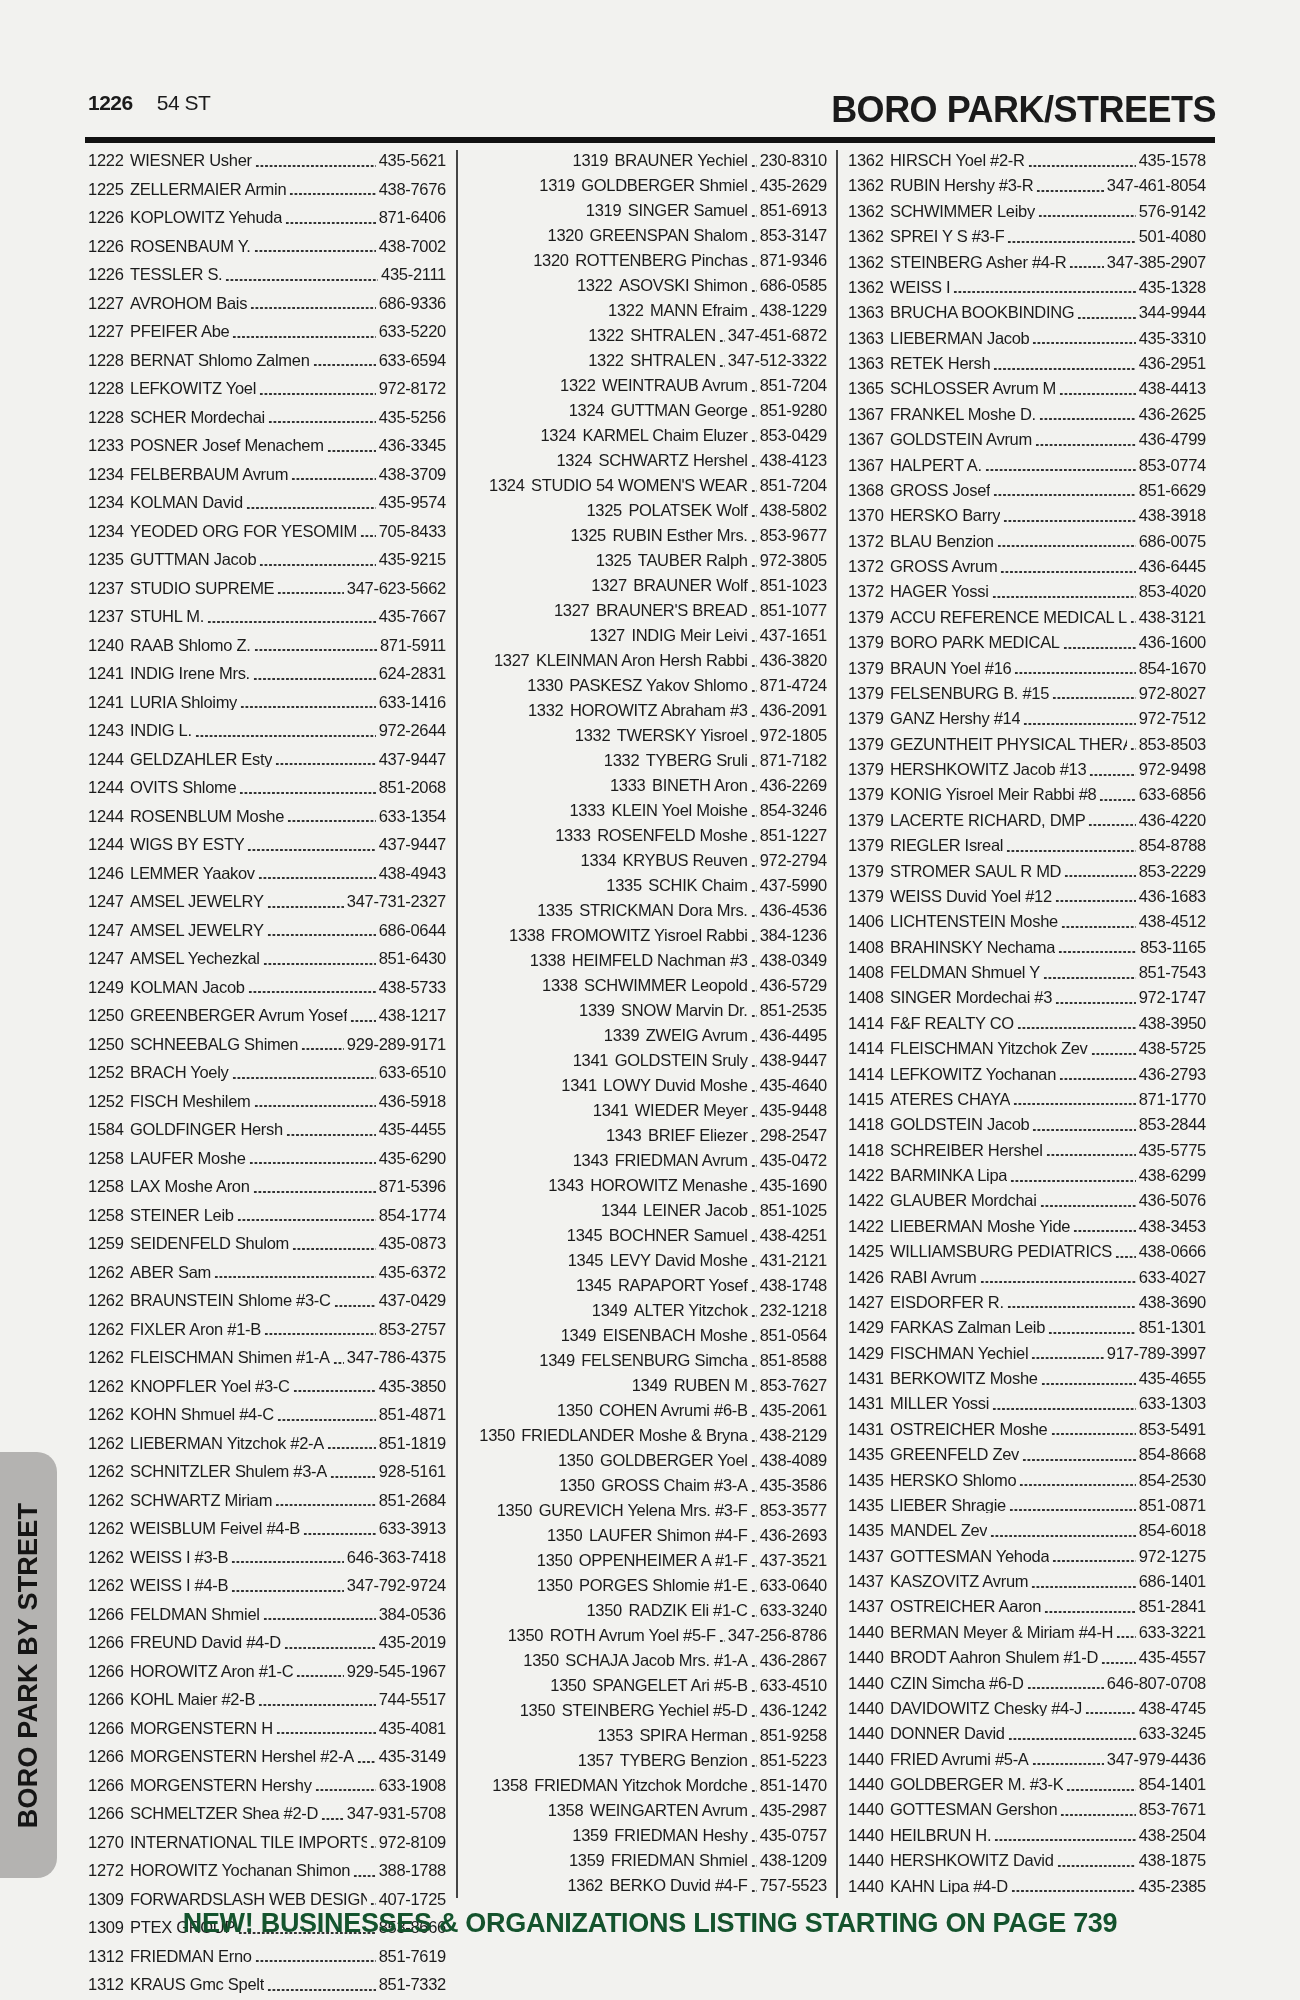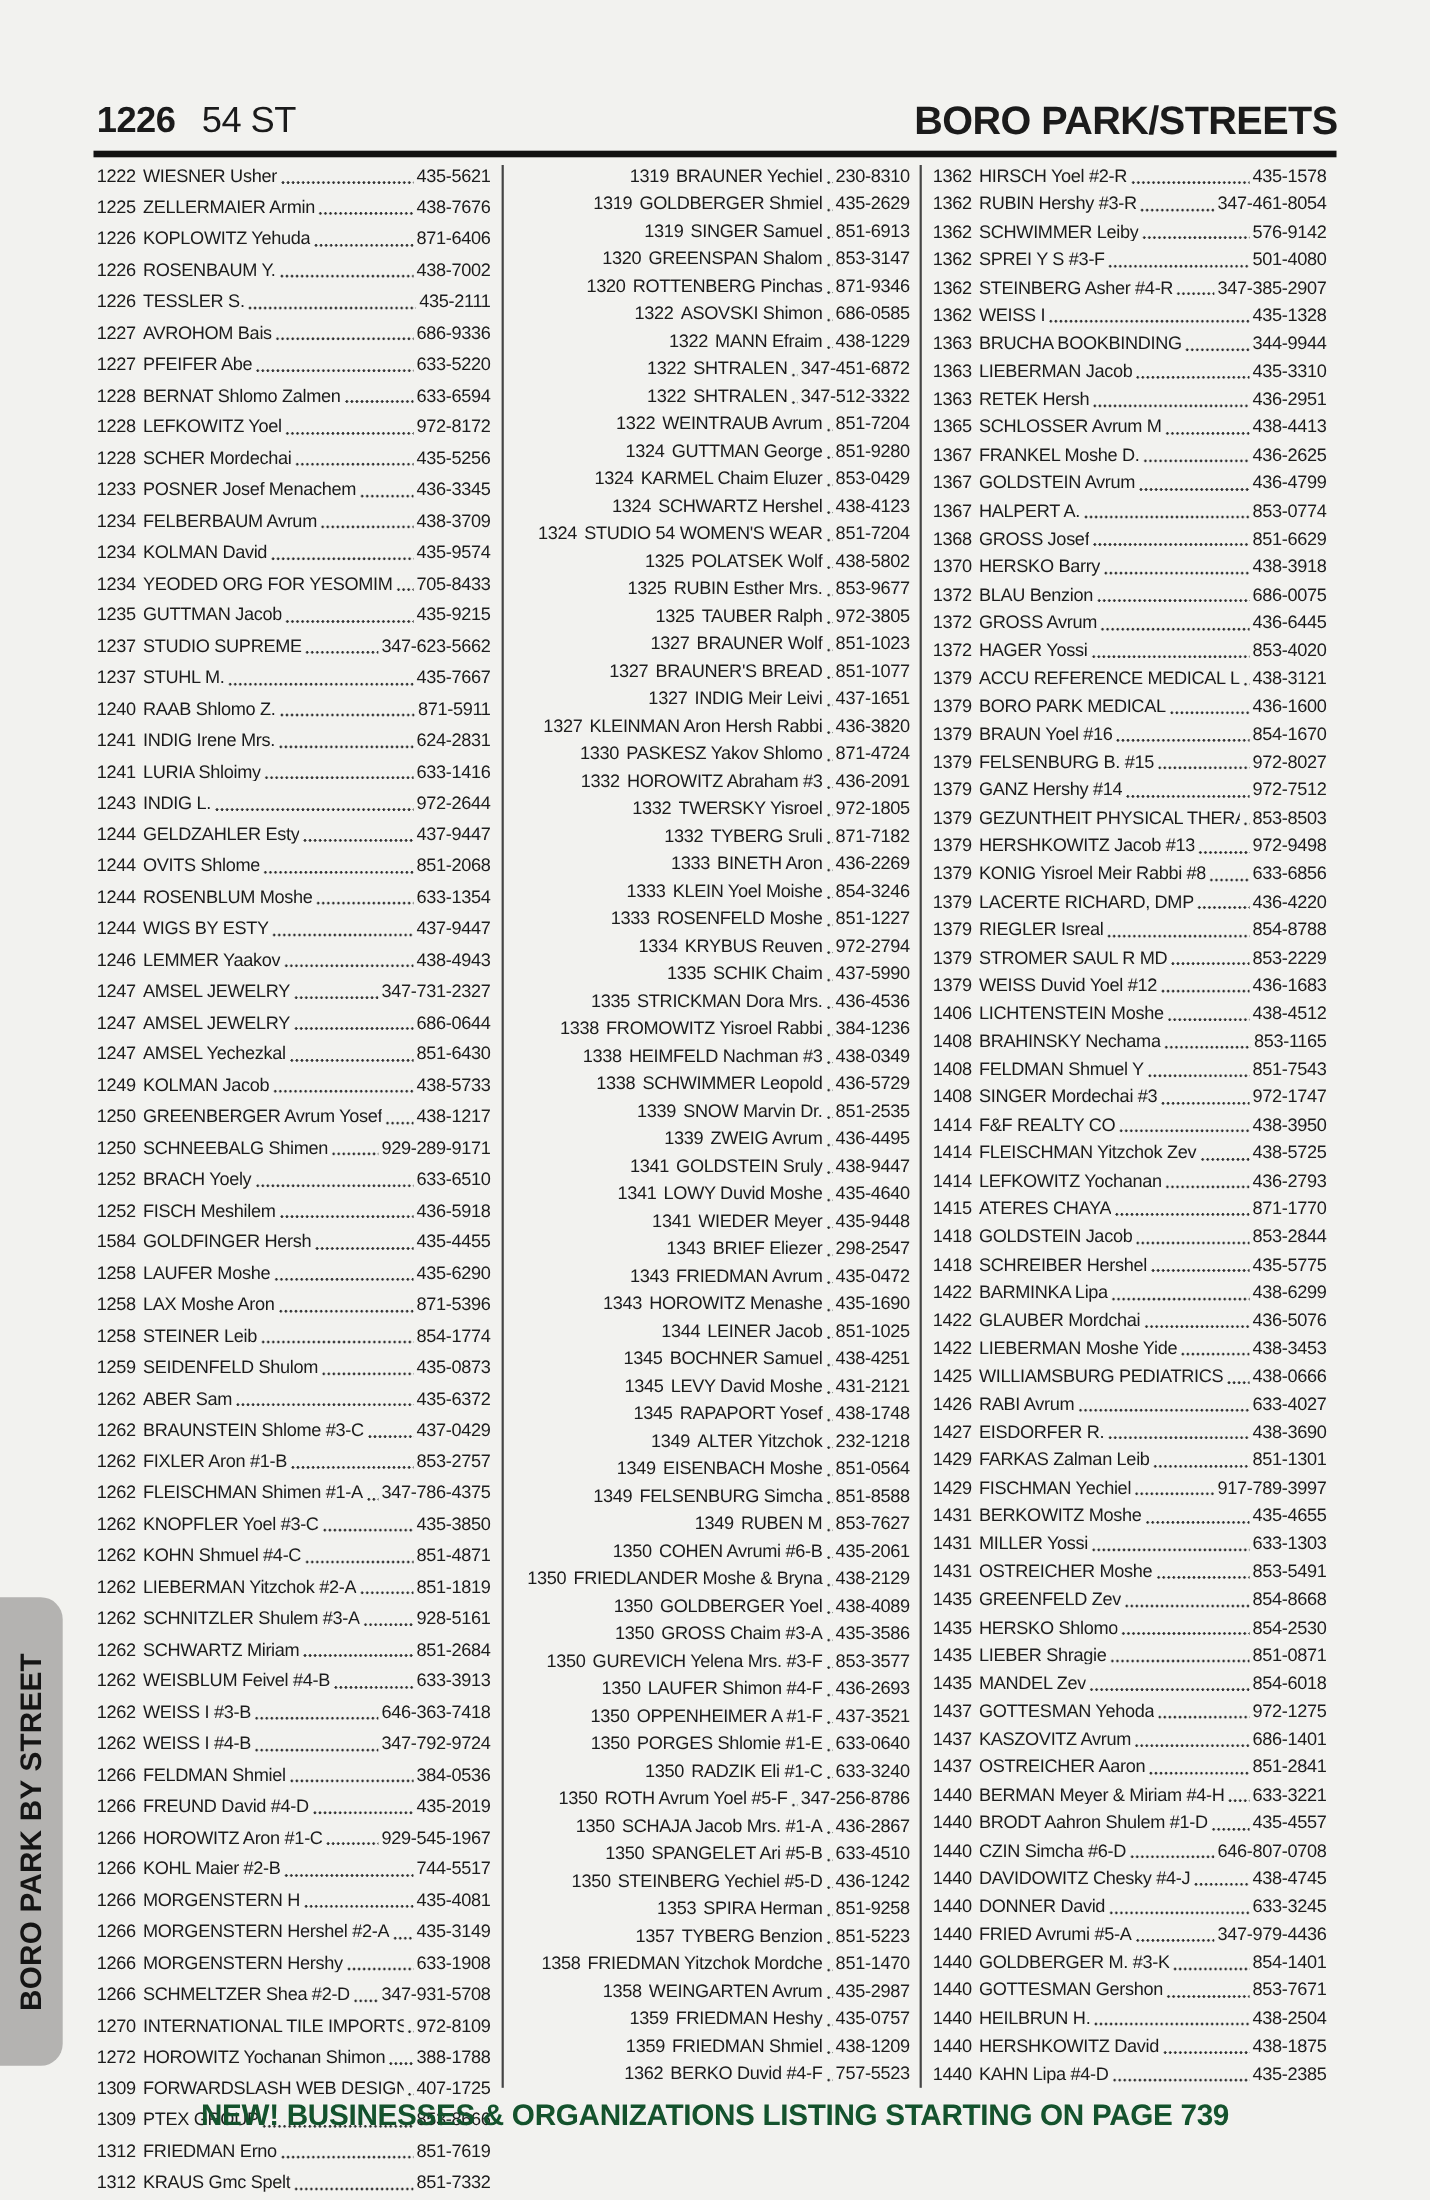--- a/index.html
+++ b/index.html
@@ -1,21 +1,21 @@
 <!DOCTYPE html>
 <html><head>
 <meta charset="utf-8">
 <style>
   html,body{margin:0;padding:0;}
   body{
     width:1300px;height:2000px;position:relative;overflow:hidden;
     background:#f2f2ef;color:#1b1b1b;
     font-family:"Liberation Sans", sans-serif;
   }
-  .header-left{position:absolute;top:92px;left:88px;font-size:33px;line-height:1;letter-spacing:-0.5px;white-space:nowrap;}
+  .header-left{position:absolute;top:92px;left:88px;font-size:21px;line-height:1;letter-spacing:-0.5px;white-space:nowrap;}
   .pagenum{font-weight:700;}
   .street{font-weight:400;margin-left:24px;}
   .header-right{position:absolute;top:92px;right:84px;font-size:36px;line-height:1;font-weight:700;letter-spacing:-0.5px;white-space:nowrap;}
   .rule{position:absolute;top:137px;left:85px;width:1130px;height:6px;background:#121212;}
   .col{
     position:absolute;top:152px;height:1742px;
     display:flex;flex-direction:column;justify-content:space-between;
   }
   #col1{left:88px;width:358px;gap:12px;}
   #col2{left:469px;width:358px;align-items:flex-end;}

